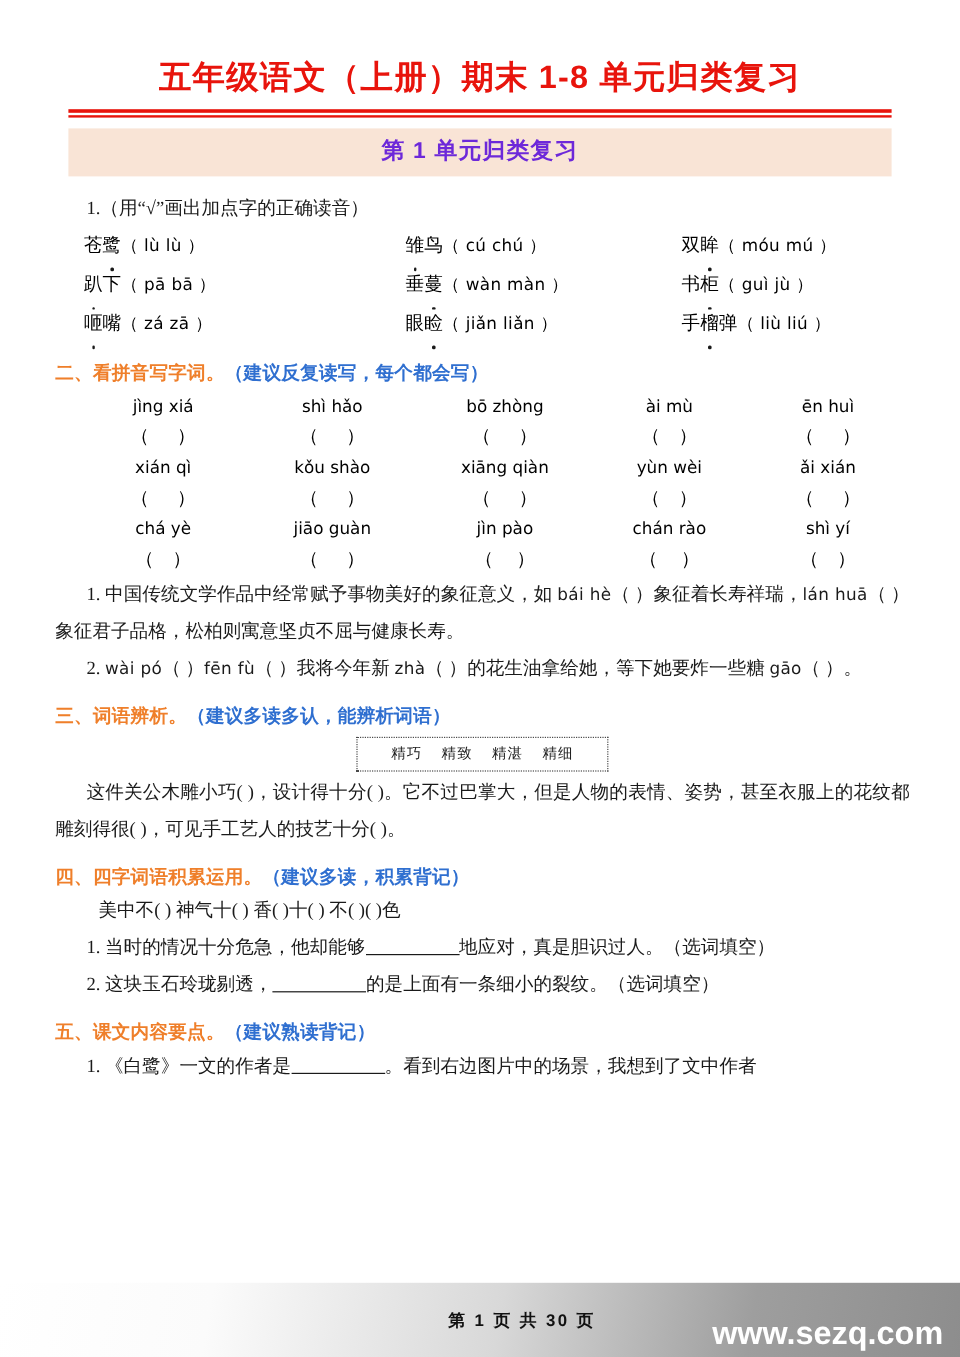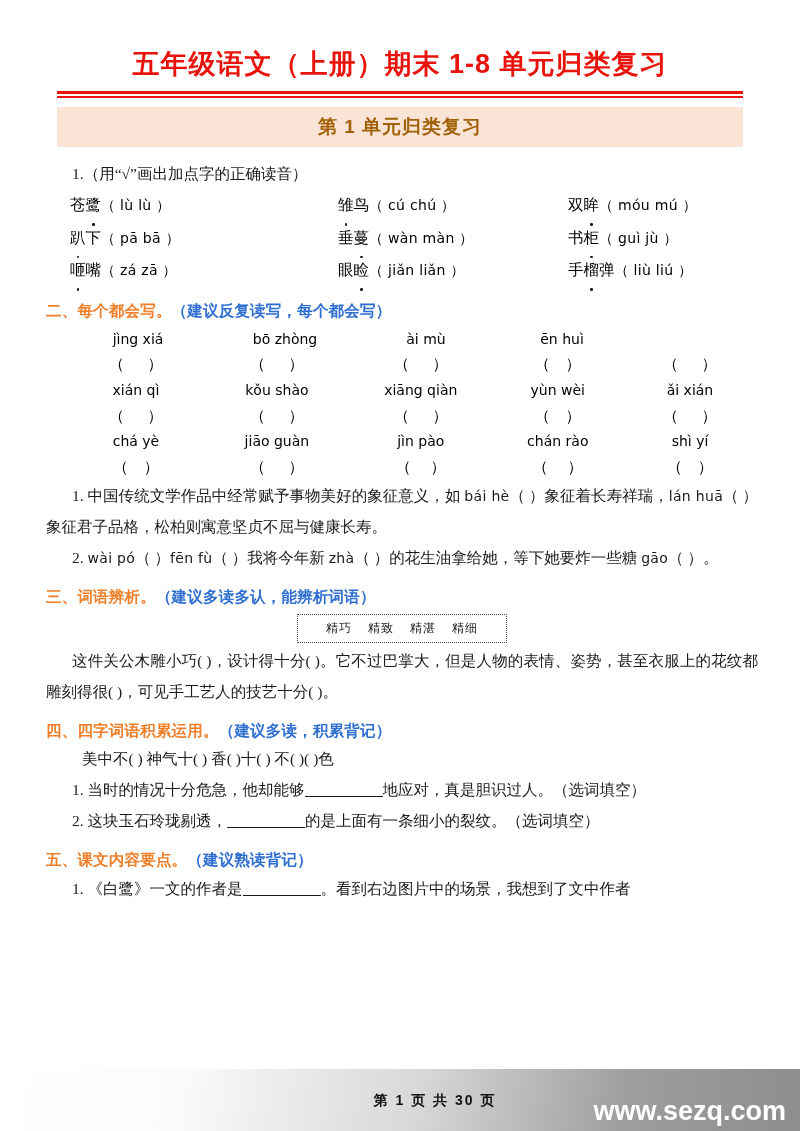--- a/index.html
+++ b/index.html
@@ -45,21 +45,21 @@
   
   .unit-banner {
     margin: 9px 57px 0 57px;
     background: #f9e4d6;
     height: 40px;
     line-height: 40px;
     text-align: center;
     font-family: "Liberation Sans", "DejaVu Sans", sans-serif;
     font-weight: bold;
     font-size: 19px;
-    color: #a16207;
+    color: #6d28d9;
     letter-spacing: 1px;
   }
 
   
   .content {
     padding: 0 42px 0 46px;
   }
   .sec-head {
     font-family: "Liberation Sans", "DejaVu Sans", sans-serif;
     font-weight: bold;
@@ -255,27 +255,28 @@
       <div class="q1-cell c3"><span>书</span><span class="dotchar">柜</span><span></span><span class="py">（ guì    jù ）</span></div>
     </div>
 
     <div class="q1-row">
       <div class="q1-cell c1"><span></span><span class="dotchar">咂</span><span>嘴</span><span class="py">（ zá    zā ）</span></div>
       <div class="q1-cell c2"><span>眼</span><span class="dotchar">睑</span><span></span><span class="py">（ jiǎn    liǎn ）</span></div>
       <div class="q1-cell c3"><span>手</span><span class="dotchar">榴</span><span>弹</span><span class="py">（ liù    liú ）</span></div>
     </div>
 
     <div class="sec-head">
-      <span>二、每个都会写。</span><span class="hint">（建议反复读写，每个都会写）</span>
+      <span>二、看拼音写字词。</span><span class="hint">（建议反复读写，每个都会写）</span>
     </div>
 
     <div class="py-block">
 
       <div class="py-row terms">
         <div class="col w1">jìng xiá</div>
+        <div class="col w2">shì hǎo</div>
         <div class="col w3">bō  zhòng</div>
         <div class="col w4">ài mù</div>
         <div class="col w5">ēn huì</div>
       </div>
       <div class="py-row brackets">
         <div class="col w1">（&nbsp;&nbsp;&nbsp;&nbsp;&nbsp;&nbsp;）</div>
         <div class="col w2">（&nbsp;&nbsp;&nbsp;&nbsp;&nbsp;&nbsp;）</div>
         <div class="col w3">（&nbsp;&nbsp;&nbsp;&nbsp;&nbsp;&nbsp;）</div>
         <div class="col w4">（&nbsp;&nbsp;&nbsp;&nbsp;）</div>
         <div class="col w5">（&nbsp;&nbsp;&nbsp;&nbsp;&nbsp;&nbsp;）</div>

